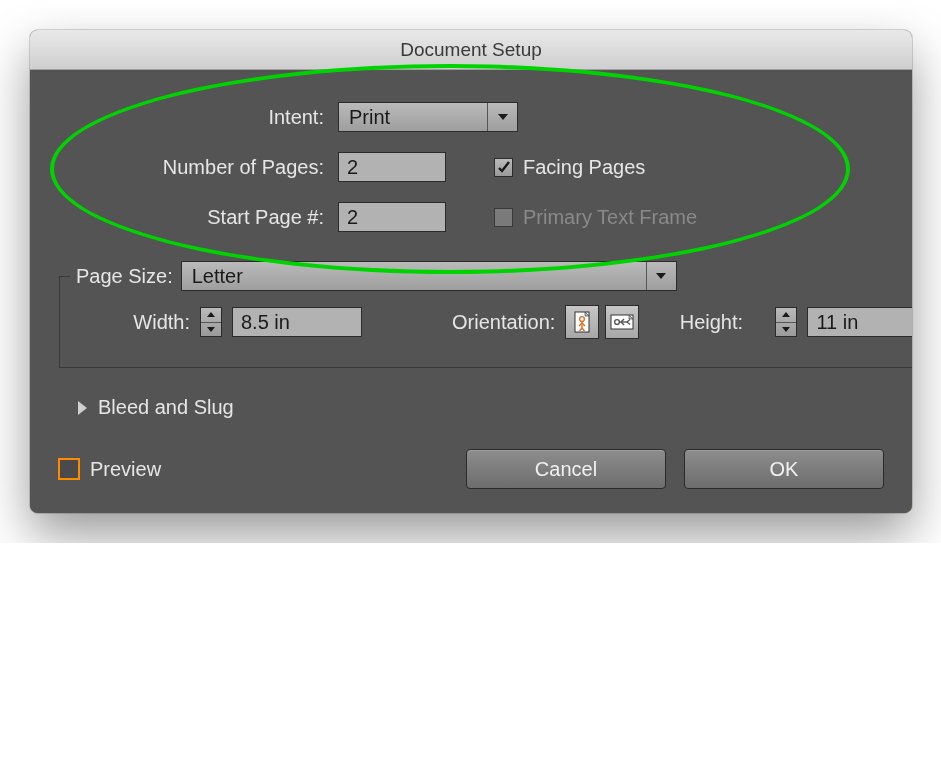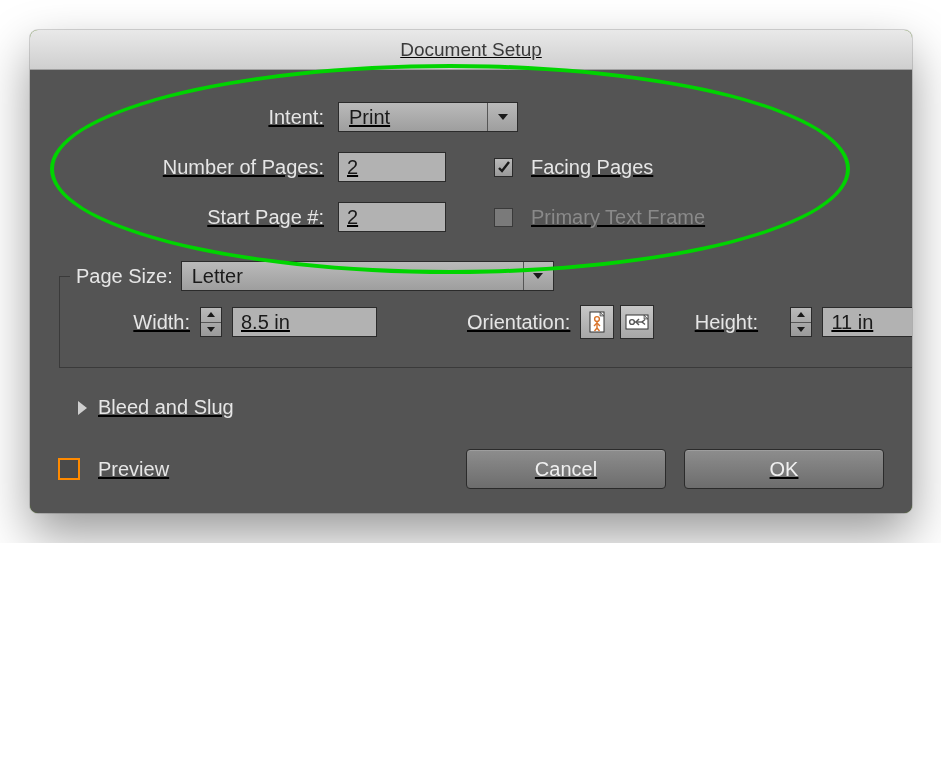--- a/index.html
+++ b/index.html
@@ -10,21 +10,20 @@
     font-family: "Lucida Grande", "Helvetica Neue", Arial, sans-serif;
     font-size: 20px;
   }
   .dialog {
     width: 882px;
     margin: 0 auto;
     border-radius: 8px;
     box-shadow: 0 22px 50px rgba(0,0,0,0.4), 0 0 0 1px rgba(0,0,0,0.15);
     overflow: hidden;
     background: #4d7c0f;
-    text-decoration: underline;
   }
   .titlebar {
     background: linear-gradient(#e9e9e9, #cfcfcf);
     height: 40px;
     border-bottom: 1px solid #a0a0a0;
     display: flex;
     align-items: center;
     justify-content: center;
     color: #3a3a3a;
     font-size: 19px;
@@ -107,21 +106,21 @@
   }
   .checkbox.preview {
     border: 2px solid #ff8a00;
     background: #4a4a4a;
     width: 22px;
     height: 22px;
   }
   .check-label {
     display: flex;
     align-items: center;
-    gap: 12px;
+    gap: 4px;
   }
   .check-label.disabled { color: #8a8a8a; }
   fieldset {
     border: 1px solid #3a3a3a;
     margin: 8px 0 28px 1px;
     padding: 28px 22px 28px 22px;
     position: relative;
   }
   .legend-row {
     position: absolute;
@@ -240,21 +239,21 @@
           <span class="checkbox disabled"></span>
           <span>Primary Text Frame</span>
         </div>
       </div>
 
     </div>
 
     <fieldset>
       <div class="legend-row">
         <span>Page Size:</span>
-        <div class="select" style="width:373px">
+        <div class="select" style="width:496px">
           <span class="sel-text">Letter</span>
           <span class="sel-arrow">
             <svg width="10" height="6">
                 <polygon points="0,0 10,0 5,6" fill="#1a1a1a"></polygon>
               </svg>
           </span>
         </div>
       </div>
 
       <div style="display:flex; gap:18px;">
@@ -265,21 +264,21 @@
                 <svg width="8" height="5">
                   <polygon points="0,5 8,5 4,0" fill="#1a1a1a"></polygon>
                 </svg>
               </div>
             <div>
                 <svg width="8" height="5">
                   <polygon points="0,0 8,0 4,5" fill="#1a1a1a"></polygon>
                 </svg>
               </div>
           </div>
-          <div class="input" style="width:145px">
+          <div class="input" style="width:130px">
             <span>8.5 in</span>
           </div>
 
           <div style="width:70px"></div>
           <div>Orientation:</div>
           <div class="orient-buttons">
             <div class="orient-btn">
               <svg width="20" height="22">
                 <rect x="3" y="1" width="14" height="20" fill="#fff" stroke="#333"></rect>
                 <path d="M13 1 L17 5 L13 5 Z" fill="#bbb" stroke="#333" stroke-width="0.6"></path>

